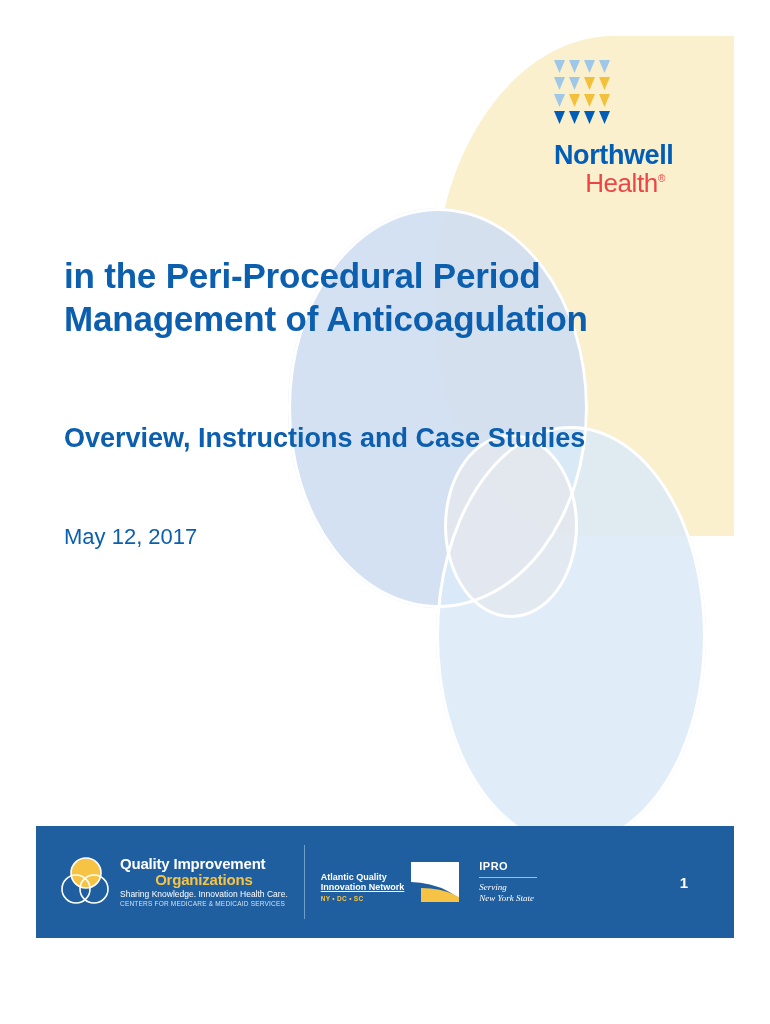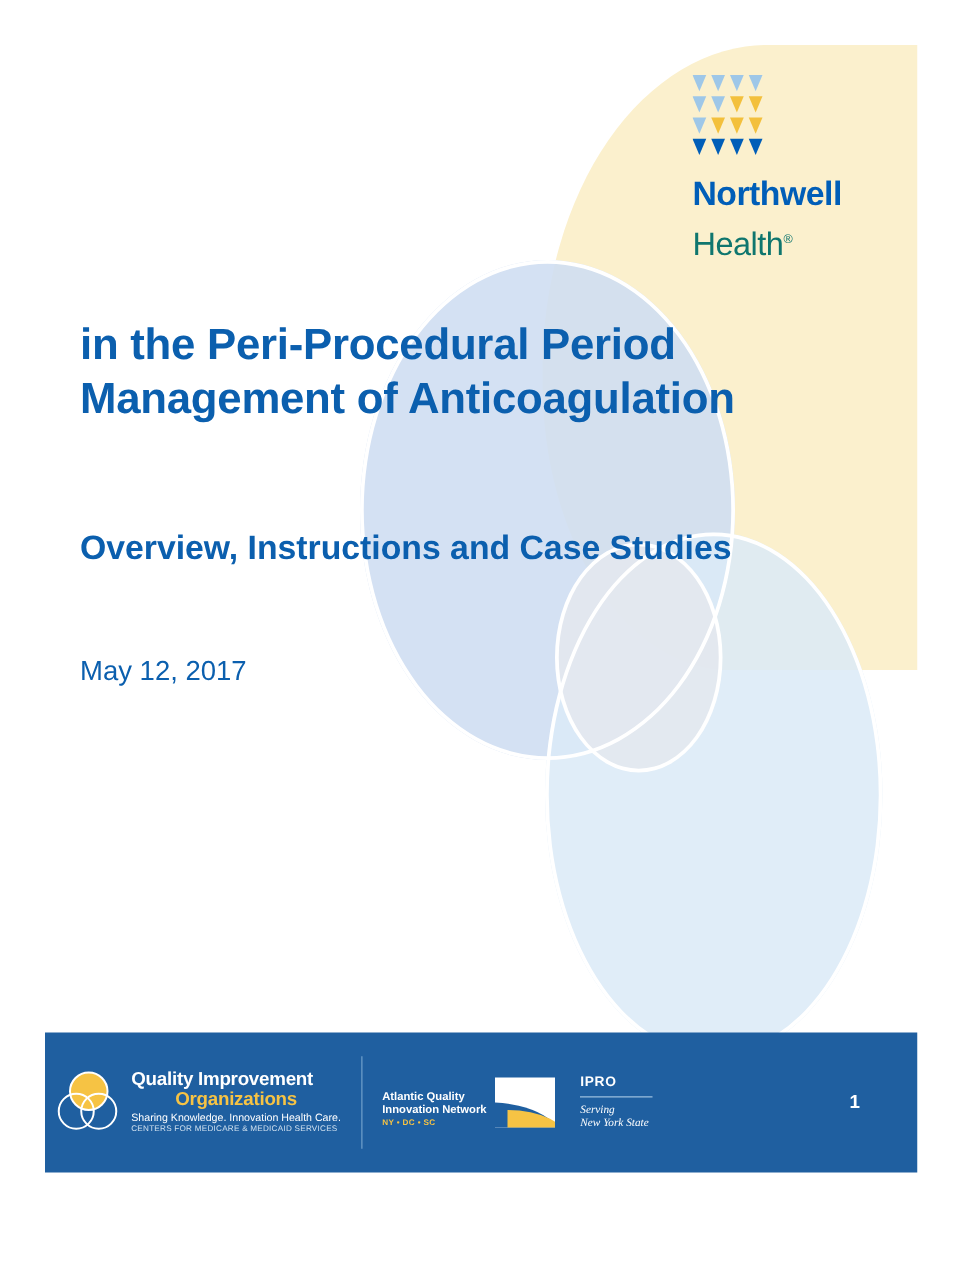--- a/index.html
+++ b/index.html
@@ -115,24 +115,24 @@
     font-size: 27px;
     font-weight: bold;
     letter-spacing: -0.4px;
     line-height: 1;
     margin-left: 12px;
   }
   .nw-word .nw-health {
     display: block;
     font-weight: normal;
     font-size: 26px;
-    text-align: left;
-    margin-top: 13px;
+    text-align: center;
+    margin-top: 1px;
     margin-right: 36px;
-    color: #0f766e;
+    color: #ef4444;
   }
   .nw-reg {
     font-size: 10px;
     vertical-align: super;
   }
 
   
   .title-block {
     position: absolute;
     left: 28px;
@@ -168,21 +168,21 @@
     bottom: 26px;
     width: 698px;
     height: 112px;
     background: #1f5fa0;
     color: #ffffff;
   }
   .footer-inner {
     display: flex;
     align-items: center;
     height: 100%;
-    padding-left: 9px;
+    padding-left: 24px;
     box-sizing: border-box;
   }
   
   .qio {
     display: flex;
     align-items: center;
     gap: 8px;
   }
   .qio-mark {
     position: relative;
@@ -235,20 +235,21 @@
   }
   .aqin-t1 {
     font-size: 9px;
     font-weight: bold;
     color: #ffffff;
   }
   .aqin-t2 {
     font-size: 9px;
     font-weight: bold;
     color: #ffffff;
+    text-decoration: underline;
   }
   .aqin-t3 {
     font-size: 6.5px;
     font-weight: bold;
     color: #f6c344;
     margin-top: 2px;
     letter-spacing: 0.3px;
   }
   .aqin-mark {
     width: 48px;

